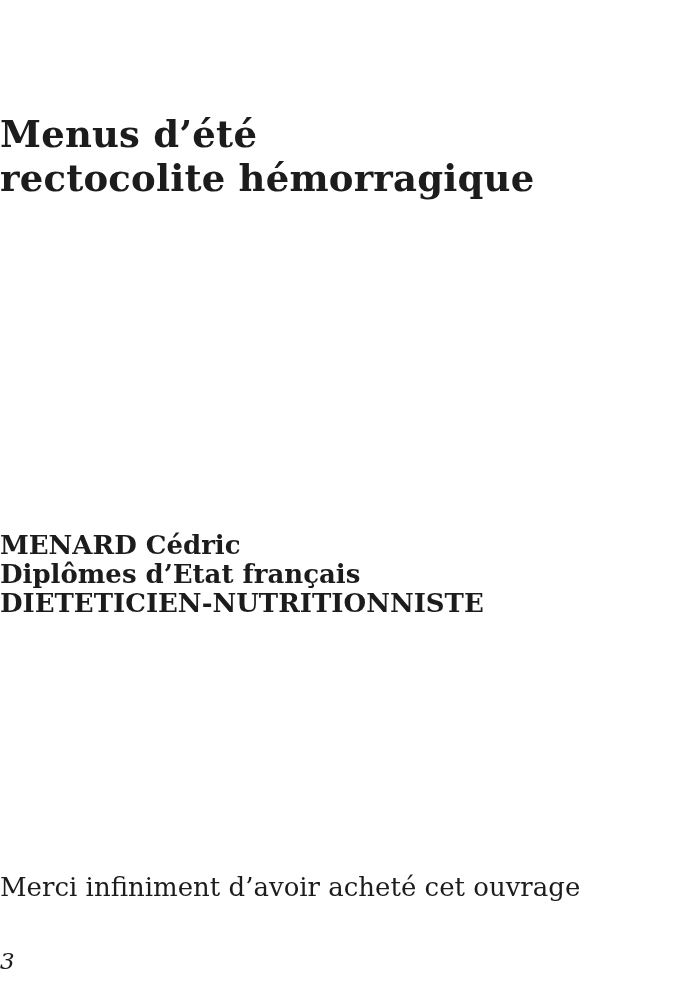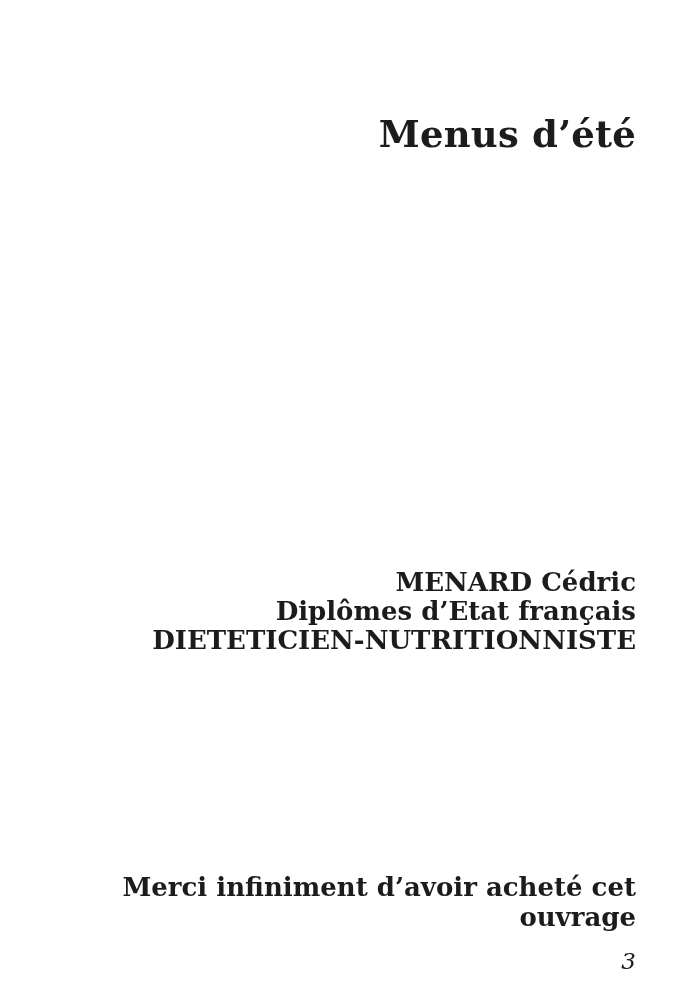--- a/index.html
+++ b/index.html
@@ -14,56 +14,56 @@
     background: #ffffff;
     overflow: hidden;
     font-family: "DejaVu Serif", "Liberation Serif", serif;
     color: #1c1c1c;
   }
   
   .col {
     position: absolute;
     left: 0;
     width: 636px;
-    text-align: right;
+    text-align: left;
   }
   .title-block {
     top: 112px;
     font-size: 37px;
     line-height: 44px;
     font-weight: bold;
     letter-spacing: 0.2px;
   }
   .author-block {
     top: 531px;
     font-size: 26px;
     line-height: 29px;
     font-weight: bold;
-    margin-top: 37px;
   }
   .thanks-block {
     top: 872px;
     font-size: 26px;
-    font-weight: bold;
+    font-weight: normal;
   }
   .page-number-block {
     top: 948px;
     font-size: 23px;
     font-style: italic;
     font-weight: normal;
   }
   .line { display: block; }
 </style>
 </head>
 <body>
 
 <div class="page">
 
   <div class="col title-block">
     <span class="line">Menus d’été</span>
+    <span class="line">rectocolite hémorragique</span>
   </div>
 
   <div class="col author-block">
     <span class="line">MENARD Cédric</span>
     <span class="line">Diplômes d’Etat français</span>
     <span class="line">DIETETICIEN-NUTRITIONNISTE</span>
   </div>
 
   <div class="col thanks-block">Merci infiniment d’avoir acheté cet ouvrage</div>
 

